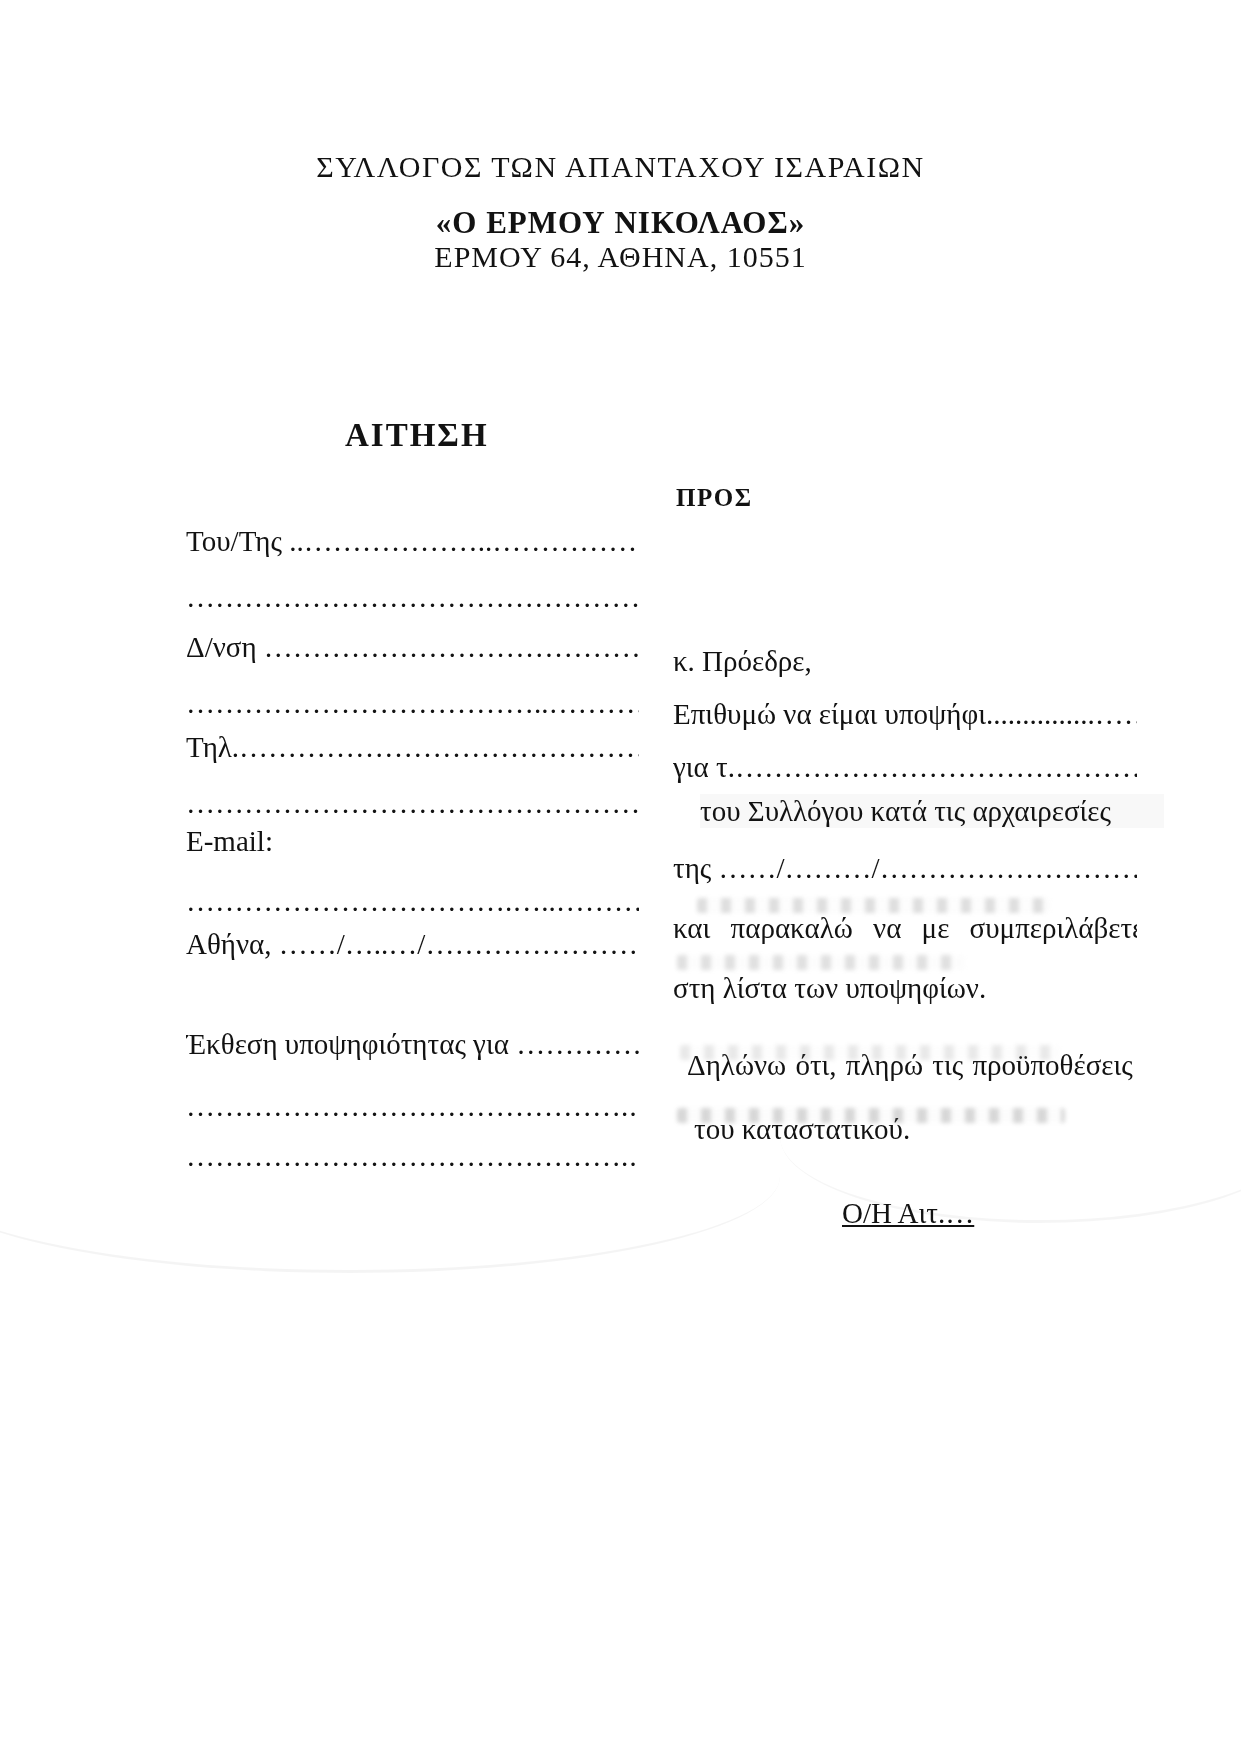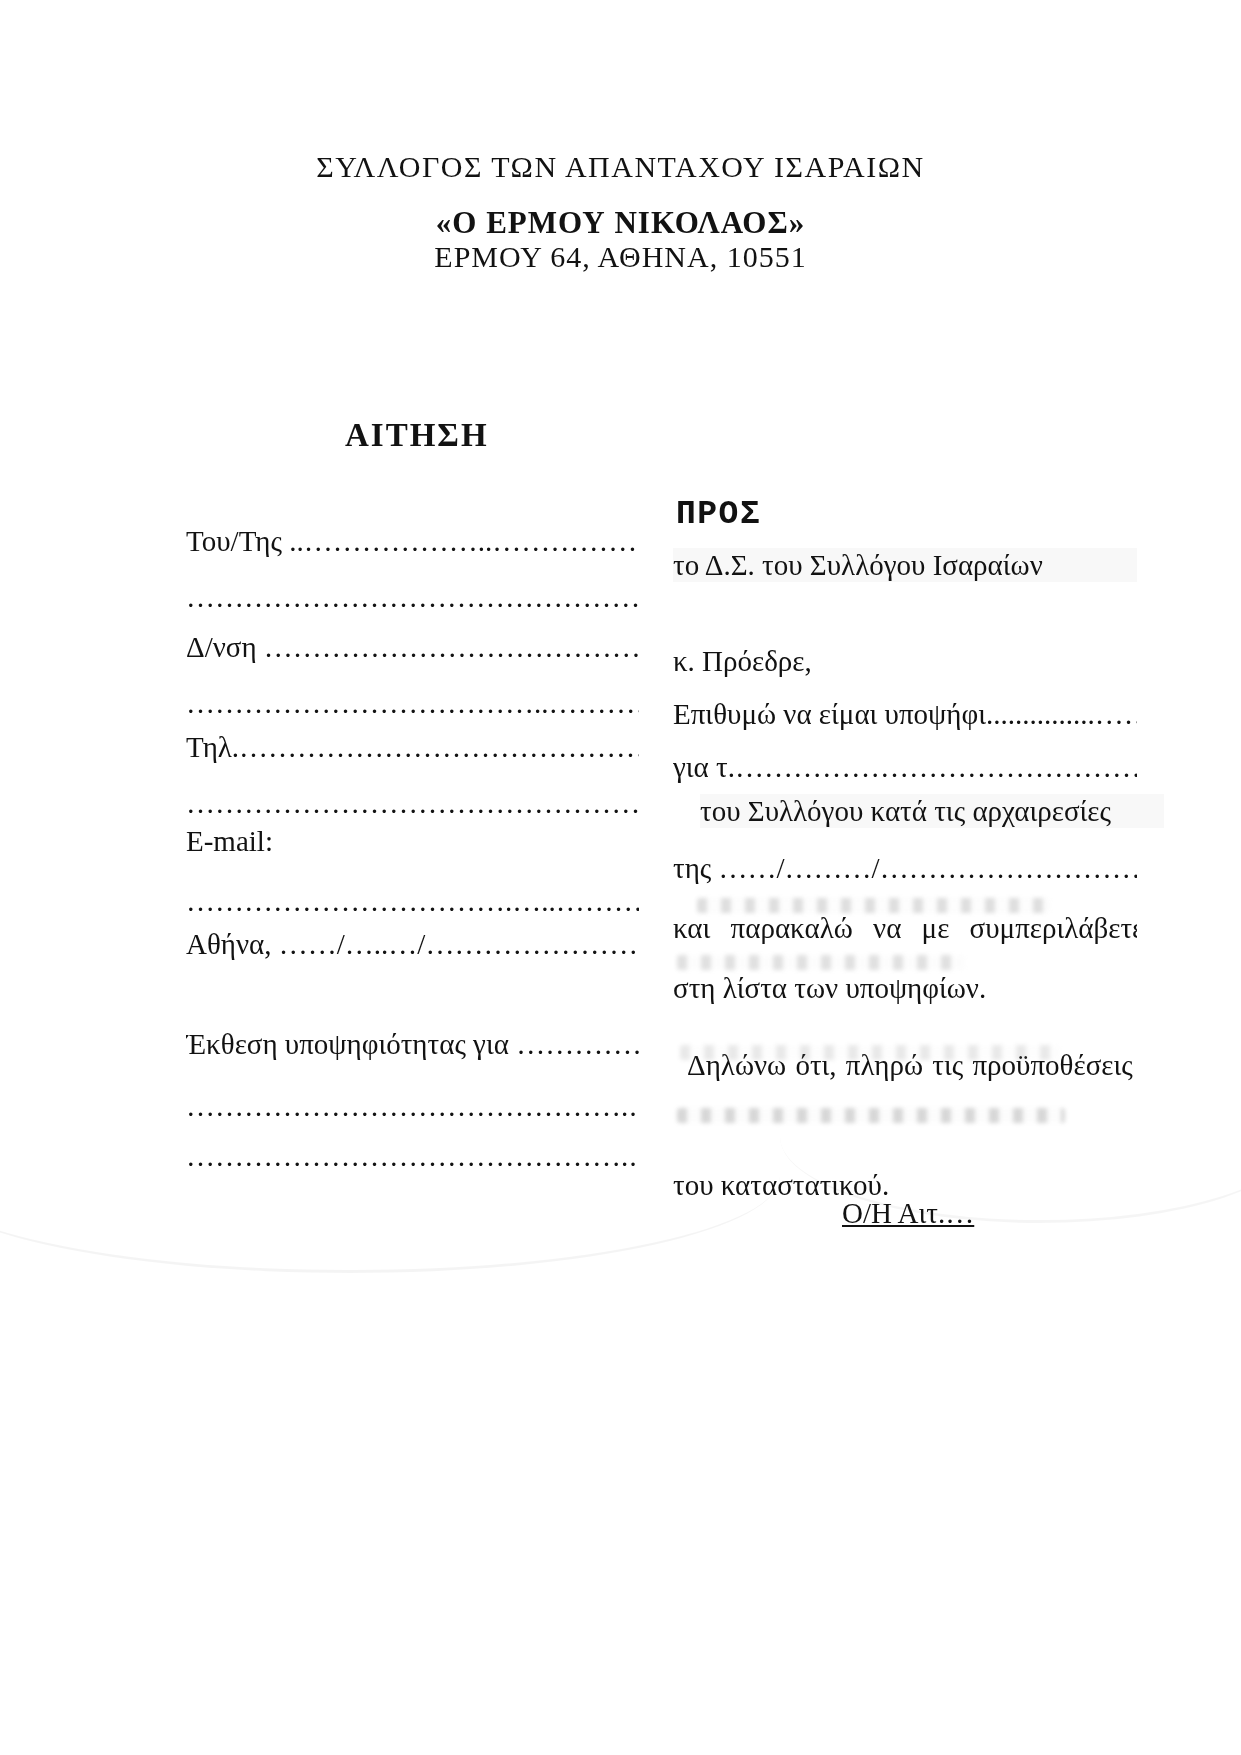--- a/index.html
+++ b/index.html
@@ -14,40 +14,40 @@
   .page{position:absolute;left:0;top:0;width:1241px;height:1732px;}
 
   
   .hline{position:absolute;left:0;width:100%;text-align:center;white-space:nowrap;}
   .h1{top:150px;font-size:30px;letter-spacing:1.5px;}
   .h2{top:205px;font-size:31px;font-weight:bold;letter-spacing:1px;}
   .h3{top:240px;font-size:30px;letter-spacing:1px;}
 
   
   .aitisi{position:absolute;left:345px;top:417px;font-size:33px;font-weight:bold;letter-spacing:2px;}
-  .pros{position:absolute;left:676px;top:496px;font-size:33px;font-weight:bold;letter-spacing:1.5px;font-family:Liberation Mono, monospace;}
+  .pros{position:absolute;left:676px;top:484px;font-size:25px;font-weight:bold;letter-spacing:1.5px;}
 
   
   .ln{
     position:absolute;
     font-size:29px;line-height:34px;
     white-space:nowrap;overflow:hidden;
   }
   .lcol{left:186px;width:453px;}
   .rcol{left:673px;width:464px;}
 
   
   .l0{top:524px;}  .l1{top:580px;}  .l2{top:630px;}  .l3{top:686px;}
   .l4{top:730px;}  .l5{top:786px;}  .l6{top:824px;}  .l7{top:884px;}
   .l8{top:927px;}  .l9{top:1027px;} .l10{top:1089px;} .l11{top:1139px;}
 
   
   .r0{top:548px;}  .r1{top:582px;}  .r2{top:644px;}  .r3{top:697px;}
   .r4{top:750px;}  .r5{top:794px;margin-left:27px;}  .r6{top:851px;}  .r7{top:911px;}
-  .r8{top:971px;}  .r9{top:1014px;margin-top:34px;} .r10{top:1168px;} .r11{top:1196px;left:842px;width:320px;text-decoration:underline;}
+  .r8{top:971px;}  .r9{top:1014px;margin-top:34px;} .r10{top:1112px;margin-left:21px;} .r11{top:1196px;left:842px;width:320px;text-decoration:underline;}
 
   .justify-wide{word-spacing:13px;}
   .indent{padding-left:14px;word-spacing:2px;}
 
   .halo{background:rgba(0,0,0,0.028);}
 
   
   .ghost{
     position:absolute;height:15px;border-radius:3px;
     filter:blur(2px);
@@ -83,21 +83,20 @@
   <div class="ln lcol l3">………………………………..…………………</div>
   <div class="ln lcol l4">Τηλ.………………………………………………</div>
   <div class="ln lcol l5">…………………………………………………</div>
   <div class="ln lcol l6">E-mail:</div>
   <div class="ln lcol l7">…………………………….…..………………</div>
   <div class="ln lcol l8">Αθήνα, ……/…..…/………………………</div>
   <div class="ln lcol l9">Έκθεση υποψηφιότητας για …………………</div>
   <div class="ln lcol l10">……………………………………….…………</div>
   <div class="ln lcol l11">……………………………………….…………</div>
 
-  <div class="ln rcol r0 halo">το Δ.Σ. του Συλλόγου Ισαραίων</div>
   <div class="ln rcol r2">κ. Πρόεδρε,</div>
   <div class="ln rcol r3">Επιθυμώ να είμαι υποψήφι...............……</div>
   <div class="ln rcol r4">για τ.………………………………………………</div>
   <div class="ln rcol r5 halo">του Συλλόγου κατά τις αρχαιρεσίες</div>
   <div class="ln rcol r6">της ……/………/……………………………..</div>
   <div class="ln rcol r7 justify-wide">και παρακαλώ να με συμπεριλάβετε</div>
   <div class="ln rcol r8">στη λίστα των υποψηφίων.</div>
   <div class="ln rcol r9 indent">Δηλώνω ότι, πληρώ τις προϋποθέσεις</div>
   <div class="ln rcol r10">του καταστατικού.</div>
   <div class="ln rcol r11">Ο/Η Αιτ.…</div>

